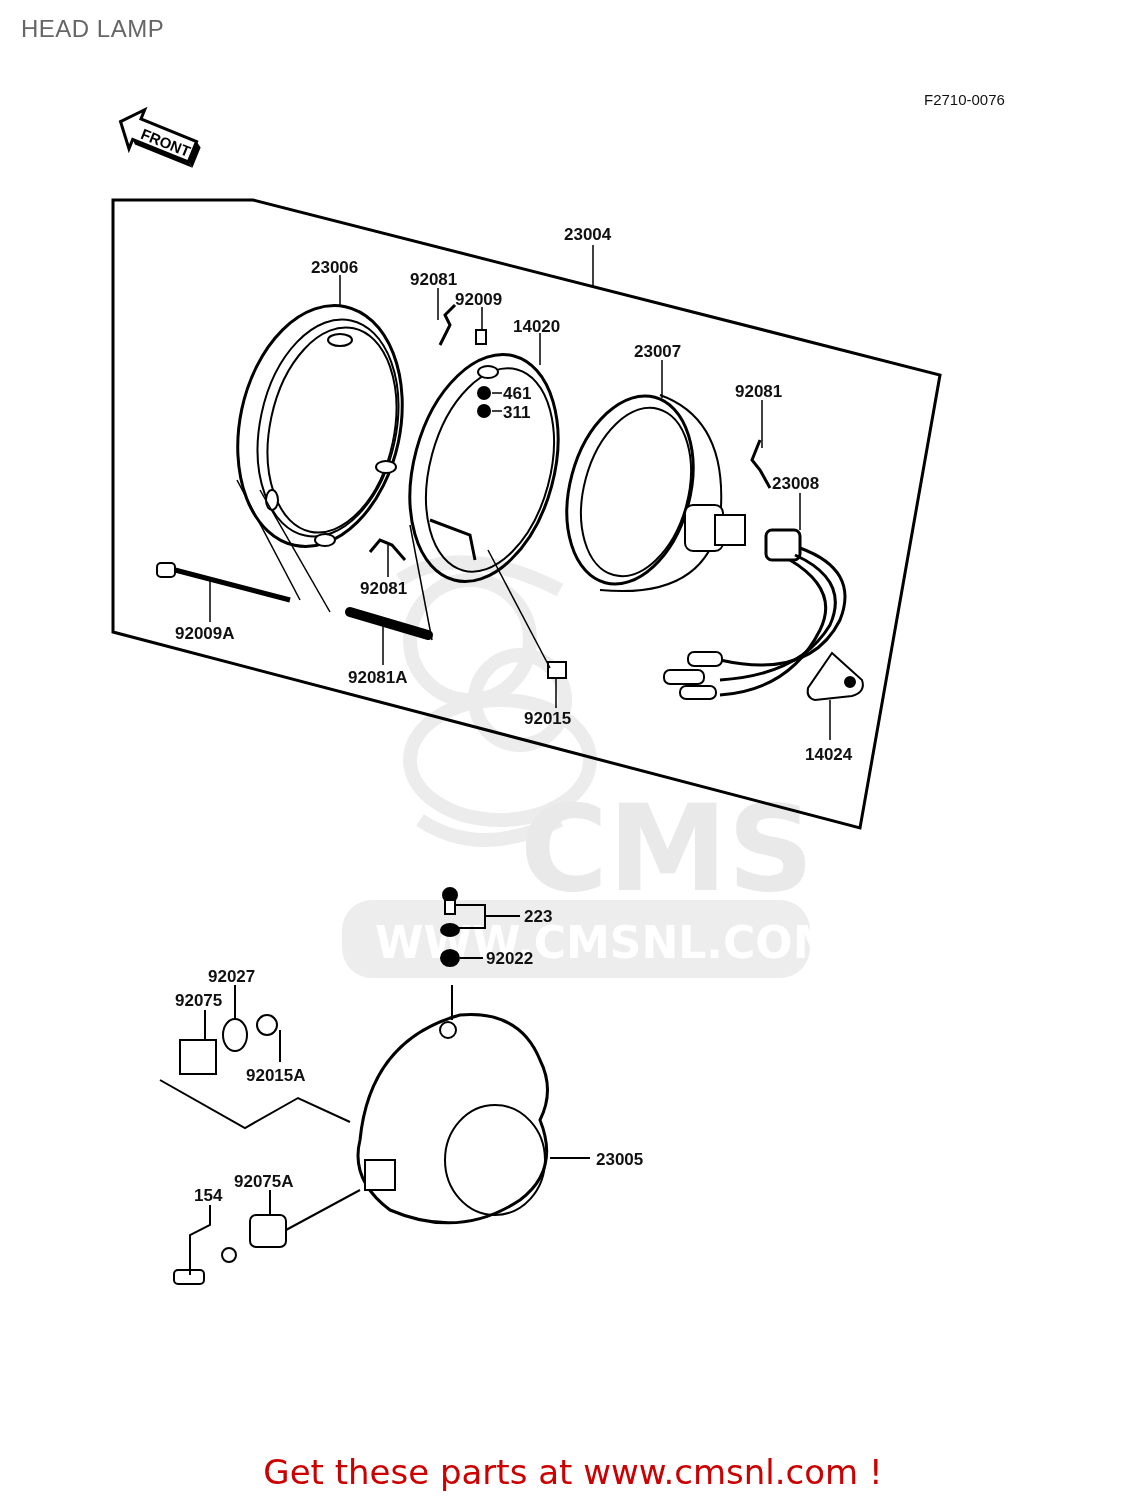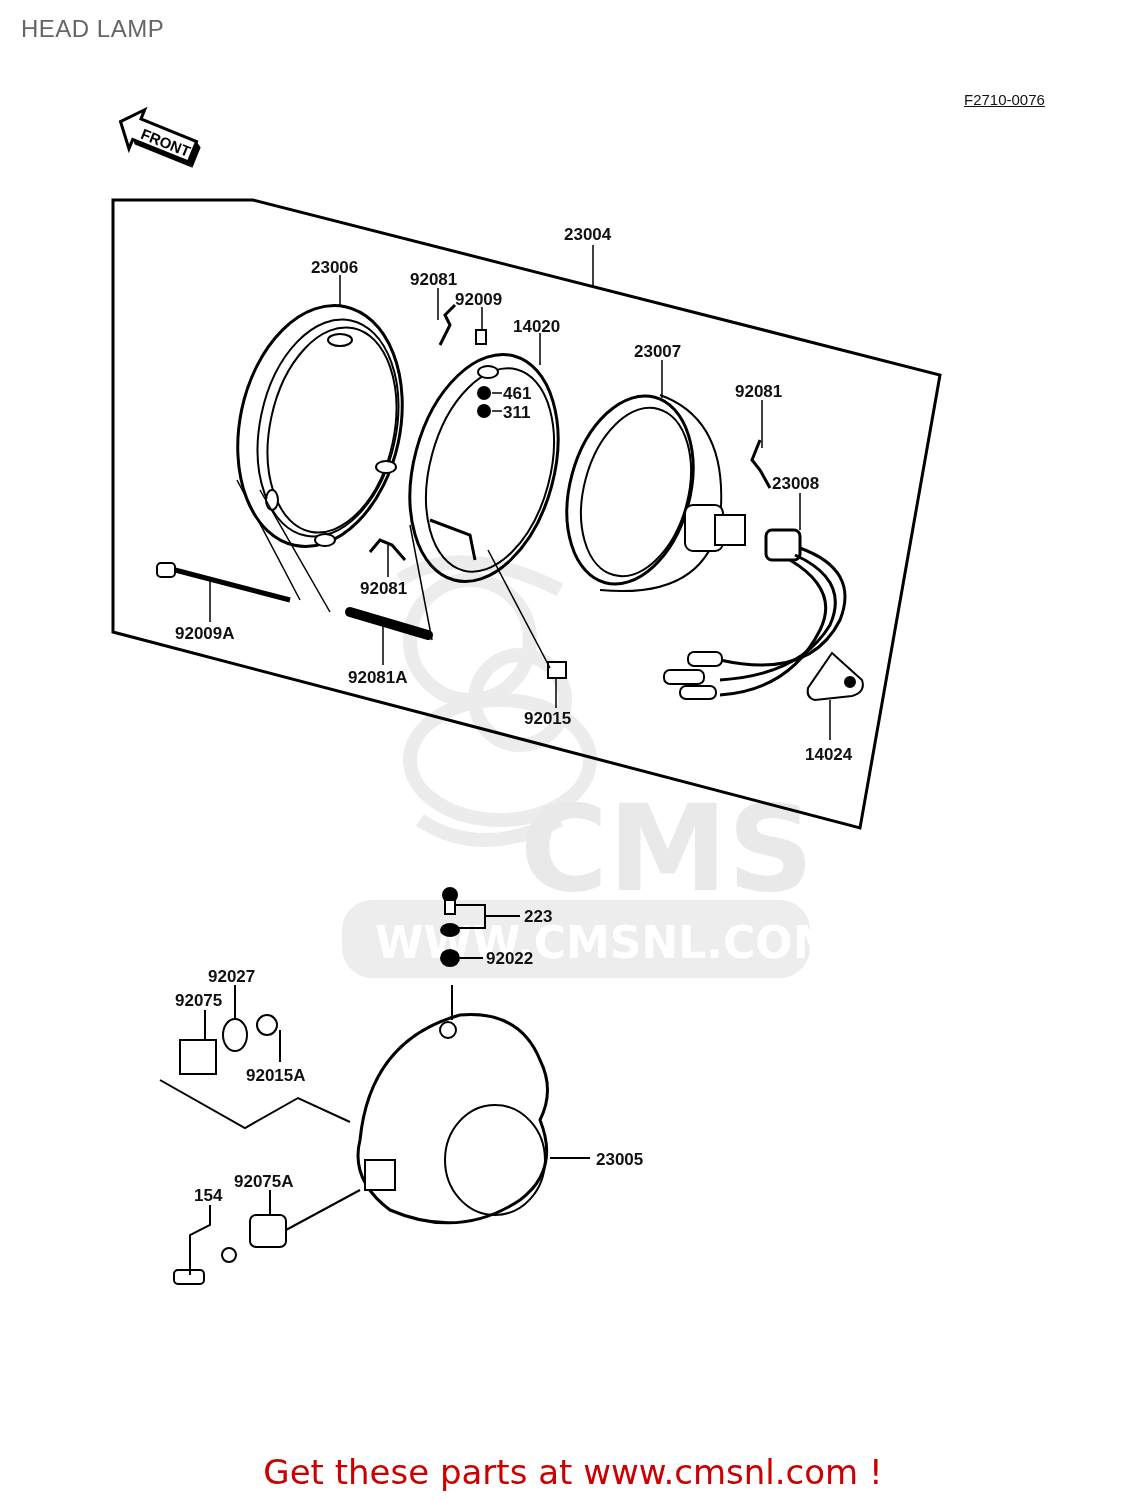--- a/index.html
+++ b/index.html
@@ -1,18 +1,18 @@
 <!DOCTYPE html>
 <html><head>
 <meta charset="utf-8">
 <style>
   html, body { margin: 0; padding: 0; background: #ffffff; }
   body { width: 1146px; height: 1500px; position: relative; overflow: hidden; font-family: "Liberation Sans", sans-serif; }
   .page-title { position: absolute; left: 21px; top: 15px; font-size: 24px; color: #666666; letter-spacing: 0.5px; font-family: Liberation Sans, sans-serif; }
-  .diagram-code { position: absolute; left: 964px; top: 91px; font-size: 15px; color: #111; font-family: "Liberation Sans", sans-serif; text-decoration: underline; }
+  .diagram-code { position: absolute; left: 924px; top: 91px; font-size: 15px; color: #111; font-family: "Liberation Sans", sans-serif; }
   svg.diagram { position: absolute; left: 0; top: 0; }
   .lbl { font-family: "Liberation Sans", sans-serif; font-weight: bold; font-size: 17px; fill: #111; }
   .wm { fill: #e9e9e9; font-family: "DejaVu Sans", sans-serif; font-weight: bold; }
   .footer-link { position: absolute; left: 0; width: 1146px; top: 1452px; text-align: center; color: #cc0000; font-size: 34px; font-family: "DejaVu Sans", sans-serif; text-decoration: none; }
 </style>
 </head>
 <body>
 
 <div class="page-title">HEAD LAMP</div>
 <div class="diagram-code">F2710-0076</div>

